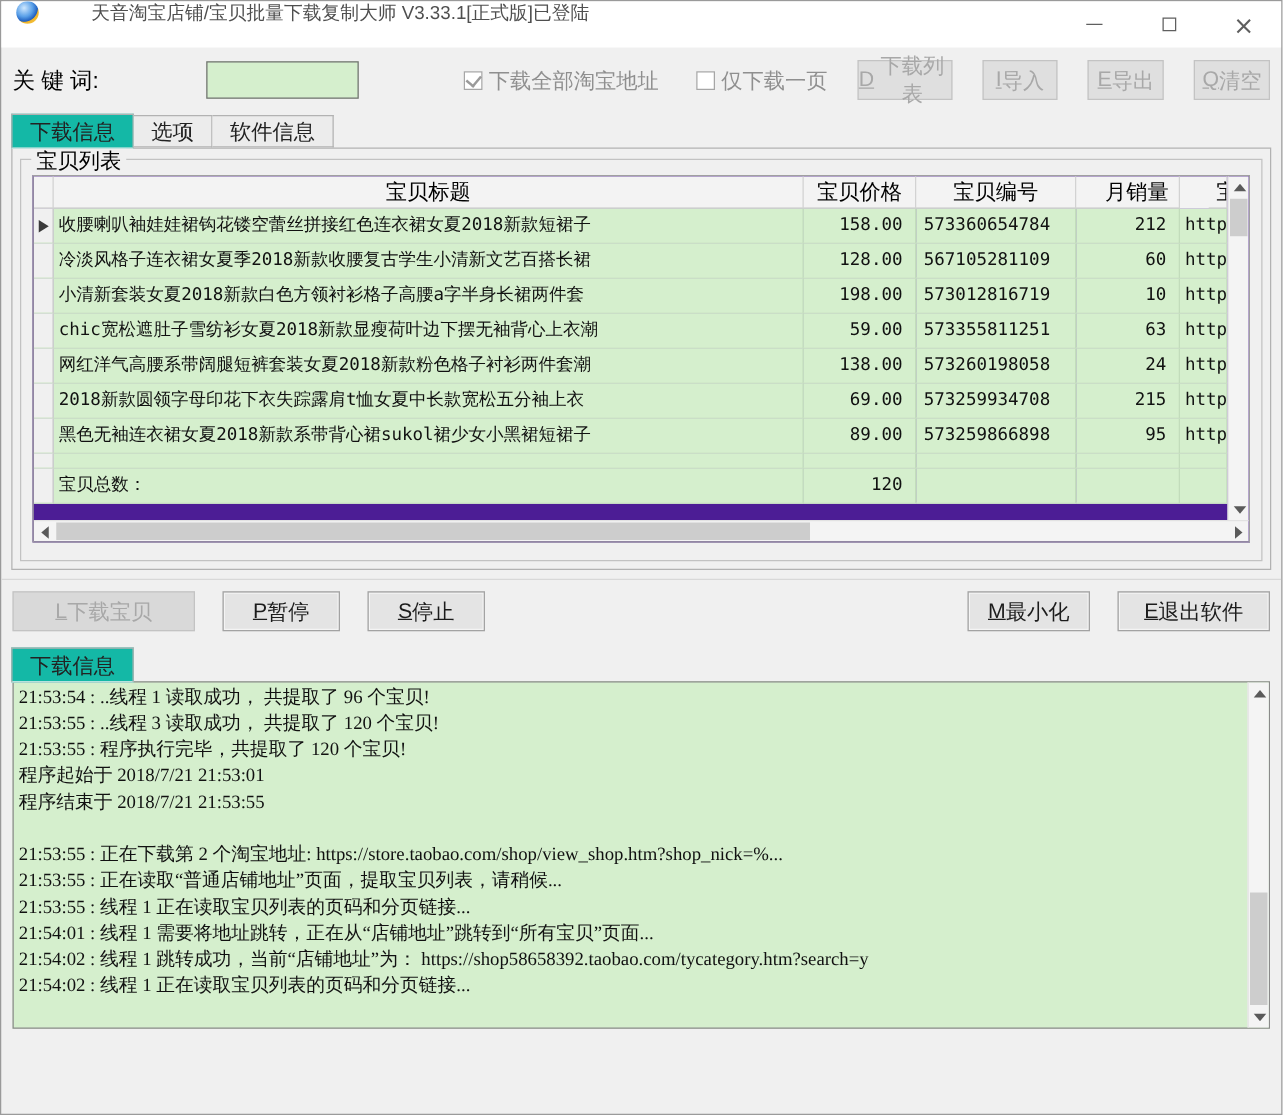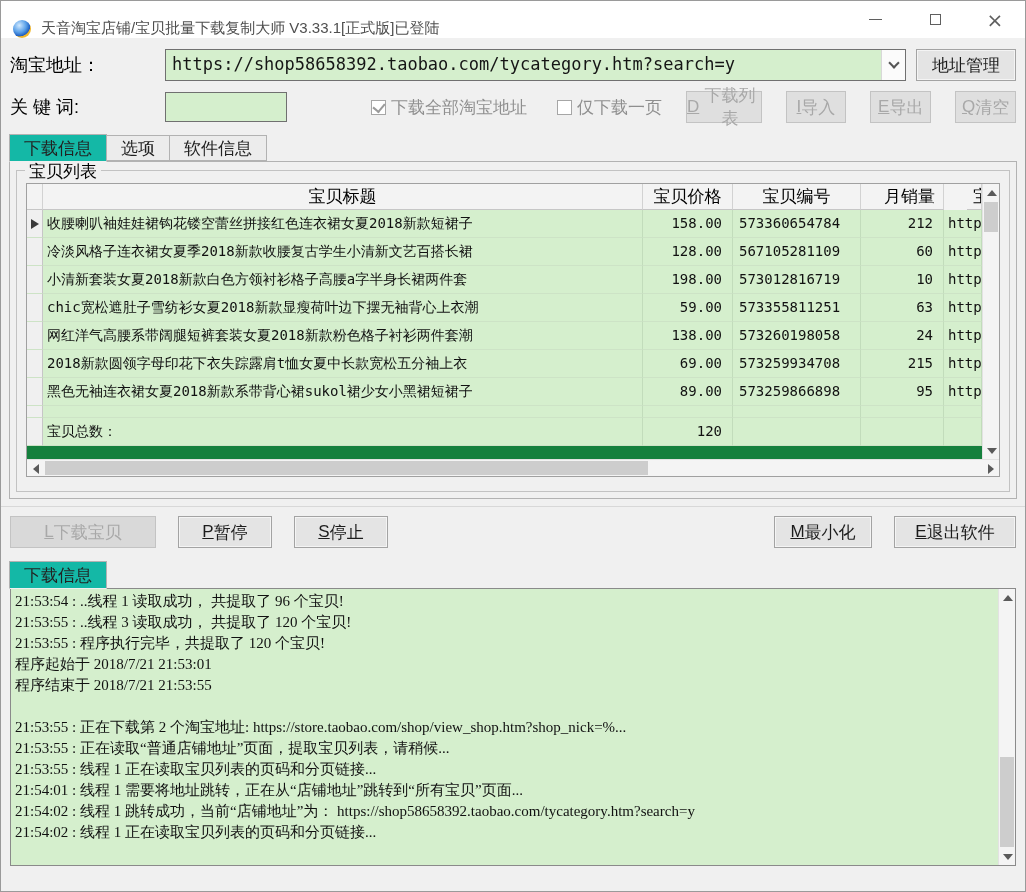--- a/index.html
+++ b/index.html
@@ -2,21 +2,21 @@
 <html><head>
 <meta charset="utf-8">
 <style>
   * { box-sizing: border-box; margin: 0; padding: 0; }
   html,body { background:#cfcfcf; }
   body { font-family:"Liberation Sans", sans-serif; }
   .window { width:1026px; height:892px; background:#f0f0f0; border:1px solid #9a9a9a;
             position:relative; overflow:hidden; }
 
   
-  .titlebar { height:37px; background:#ffffff; display:flex; align-items:flex-end; padding-left:12px; }
+  .titlebar { height:37px; background:#ffffff; display:flex; align-items:flex-start; padding-left:12px;gap:32px; }
   .app-icon { width:18px; height:18px; border-radius:50%; flex-shrink:0;
      background: radial-gradient(circle at 35% 30%, #cfe8ff 0%, #5aa0e8 40%, #1f5fc0 62%, #f0b429 66%, #f6d35a 100%); }
   .title-text { margin-left:10px; font-size:15px; color:#4f4f4f; white-space:nowrap; }
   .win-btns { margin-left:auto; display:flex; height:100%; }
   .win-btn { width:60px; height:100%; display:flex; align-items:center; justify-content:center; cursor:default; }
   .glyph-min { width:13px; border-top:1px solid #5f5f5f; }
   .glyph-max { width:11px; height:11px; border:1px solid #5f5f5f; }
   .glyph-close { font-size:20px; color:#5f5f5f; line-height:1; font-family:"DejaVu Sans", sans-serif; }
 
   
@@ -56,21 +56,21 @@
   .tab { height:26px; line-height:25px; padding:0 14px; font-size:17px; color:#222;
          background:#ececec; border:1px solid #b2b2b2; border-left:none; }
   .tab:first-child { border-left:1px solid #b2b2b2; }
   .tab-active { height:28px; line-height:27px; background:#14b8a6; border-bottom:1px solid #f0f0f0; margin-bottom:-1px; }
 
   .tabpage { margin:0 8px; border:1px solid #b2b2b2; background:#f0f0f0; height:338px; padding:8px 6px 6px 6px; }
 
   
   .groupbox { position:relative; border:1px solid #c2c2c2; height:100%; padding:12px 9px 9px 9px; }
   .groupbox-label { position:absolute; top:-11px; left:8px; background:#f0f0f0; padding:0 4px; font-size:17px; color:#000; }
-  .gridwrap { position:relative; height:294px; background:#15803d; border:1px solid #a0a0a0; overflow:hidden; }
+  .gridwrap { position:relative; height:294px; background:#4c1d95; border:1px solid #a0a0a0; overflow:hidden; }
   .gridinner { position:absolute; left:0; top:0; right:17px; bottom:17px; overflow:hidden; }
   .ghead, .grow, .grow-total, .grow-partial { display:grid; grid-template-columns:16px 600px 90px 128px 83px 1fr; }
   .ghead { height:26px; background:#f3f3f3; }
   .ghead .gc { border-right:1px solid #d2d2d2; border-bottom:1px solid #c6c6c6; font-size:17px; color:#000;
                display:flex; align-items:center; justify-content:center; overflow:hidden; white-space:nowrap; }
   .ghead .gc.h-sales { justify-content:flex-end; padding-right:8px; }
   .ghead .gc.h-url { justify-content:flex-start; padding-left:6px;margin-left:23px; }
   .grow { height:28px; }
   .grow-partial { height:12px; }
   .grow-total { height:28px; }
@@ -133,30 +133,20 @@
         </span>
       <span class="win-btn">
           <span class="glyph-max"></span>
         </span>
       <span class="win-btn">
           <span class="glyph-close">×</span>
         </span>
     </span>
   </div>
 
-  <div class="row address-row">
-    <span class="fld-label">淘宝地址：</span>
-    <div class="combobox greenfield">
-      <span class="combo-value">https://shop58658392.taobao.com/tycategory.htm?search=y</span>
-      <span class="combo-arrow-zone">
-          <span class="chev-down"></span>
-        </span>
-    </div>
-    <button class="btn btn-manage">地址管理</button>
-  </div>
 
   <div class="row keyword-row">
     <span class="fld-label">关 键 词:</span>
     <input class="greenfield keyword-input" value="" style="">
     <span class="cbx cbx-checked">
       <span class="cbx-box"></span>
       <span>下载全部淘宝地址</span>
     </span>
     <span class="cbx">
       <span class="cbx-box"></span>

